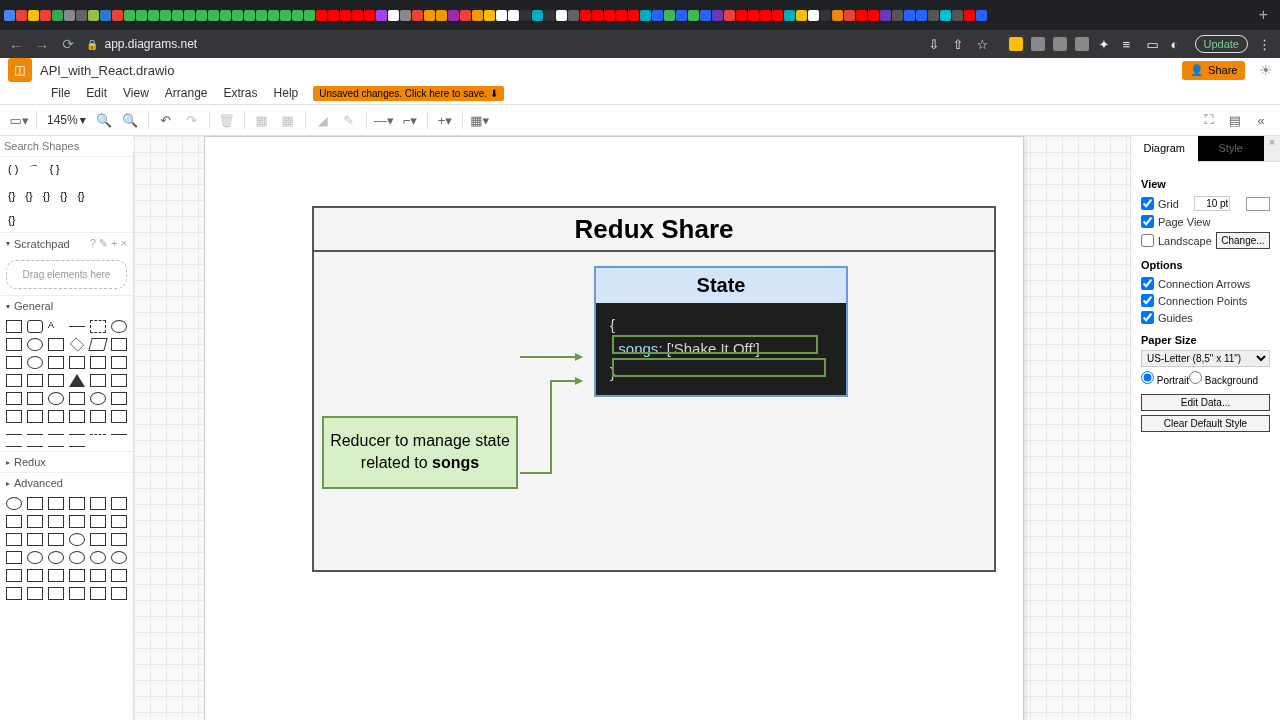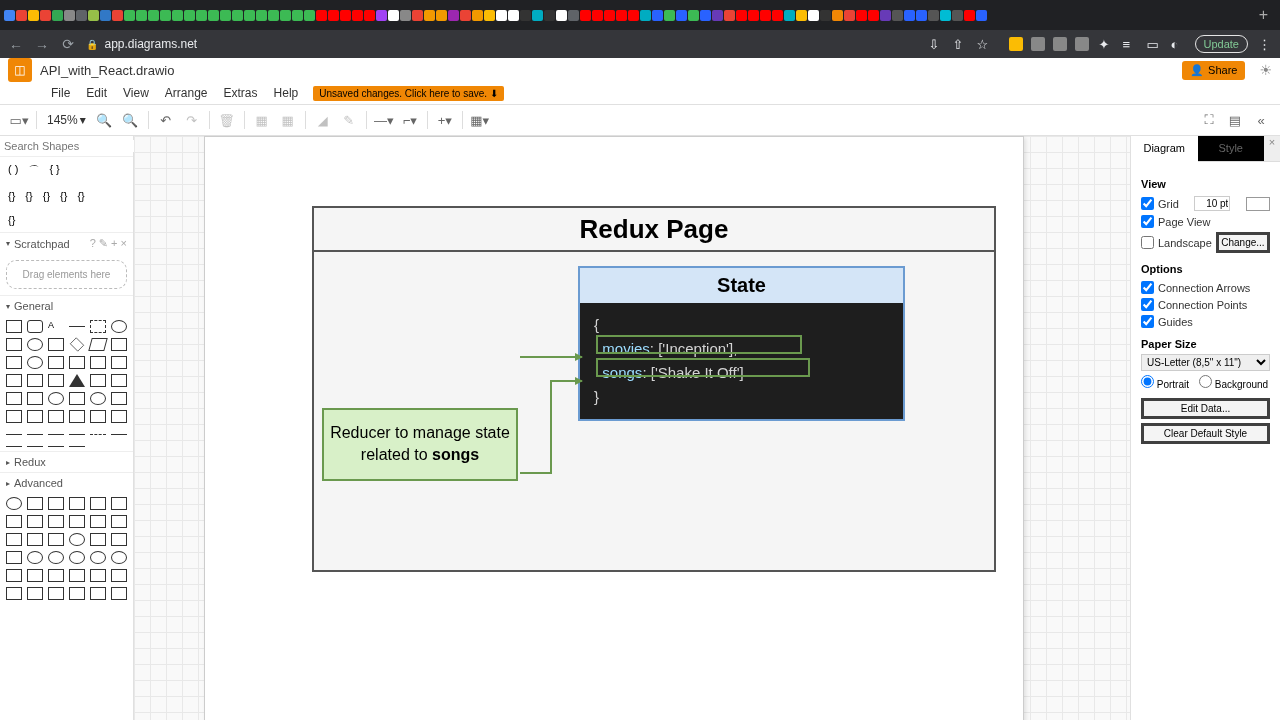--- a/index.html
+++ b/index.html
@@ -51,50 +51,50 @@
 .sg.line{border:none;border-top:1px solid #333;height:1px;margin-top:6px}
 .sg.tri{border:none;width:0;height:0;border-left:8px solid transparent;border-right:8px solid transparent;border-bottom:13px solid #333;background:transparent}
 .panel-scroll{overflow-y:auto;flex:1}
 
 .canvas-wrap{flex:1;background:#f9f9f9;position:relative;overflow:hidden}
 .canvas-bg{position:absolute;inset:0;background-image:linear-gradient(#e8e8e8 1px,transparent 1px),linear-gradient(90deg,#e8e8e8 1px,transparent 1px);background-size:16px 16px}
 .page{position:absolute;left:70px;top:0;width:820px;height:660px;background:#fff;border:1px solid #ccc;box-shadow:2px 2px 4px rgba(0,0,0,0.1)}
 .diagram{position:absolute;left:178px;top:70px}
 .redux-box{width:684px;height:366px;border:2px solid #555;background:#f5f5f5}
 .redux-title{height:44px;border-bottom:2px solid #555;display:flex;align-items:center;justify-content:center;font-size:26px;font-weight:bold}
-.state-box{position:absolute;left:264px;top:58px;width:327px;border:2px solid #6b9bd1}
+.state-box{position:absolute;left:280px;top:58px;width:254px;border:2px solid #6b9bd1}
 .state-head{background:#d4e5f7;text-align:center;font-weight:bold;font-size:20px;padding:6px 0}
 .state-body{background:#1e1e1e;color:#d4d4d4;font-family:'Courier New',monospace;font-size:15px;padding:10px 14px;line-height:1.6;position:relative}
 .code-line{white-space:pre}
 .hl1{position:absolute;left:16px;top:32px;width:206px;height:19px;border:2px solid #6a994e;pointer-events:none}
 .hl2{position:absolute;left:16px;top:55px;width:214px;height:19px;border:2px solid #6a994e;pointer-events:none}
 .kw{color:#9cdcfe}
 .reducer-box{position:absolute;width:196px;border:2px solid #6a994e;background:#d8f0c8;text-align:center;font-size:16px;padding:12px 4px;line-height:1.4}
 .rb1{left:8px;top:106px}
-.rb2{left:8px;top:200px}
+.rb2{left:8px;top:208px}
 .arrow{position:absolute;border-top:2px solid #6a994e}
 .arrow::after{content:"";position:absolute;right:-1px;top:-5px;border-left:8px solid #6a994e;border-top:4px solid transparent;border-bottom:4px solid transparent}
 .ar1{left:206px;top:148px;width:62px}
 .ar2-v{position:absolute;left:206px;top:172px;width:32px;height:94px;border-left:none;border-top:none;border-right:2px solid #6a994e;border-bottom:2px solid #6a994e}
 .ar2-h{left:238px;top:172px;width:30px}
 
 .right-panel{width:150px;border-left:1px solid #e0e0e0;background:#fff;font-size:11px;display:flex;flex-direction:column}
 .rp-tabs{display:flex;border-bottom:1px solid #ddd}
 .rp-tab{flex:1;text-align:center;padding:6px 0;cursor:pointer;color:#666}
 .rp-tab.active{background:#fff;color:#000;border-bottom:2px solid #fff;margin-bottom:-1px}
 .rp-tab.inactive{background:#000000}
 .rp-close{width:16px;text-align:center;cursor:pointer;color:#888;background:#eee}
 .rp-body{padding:8px 10px}
 .rp-h{font-weight:bold;margin:8px 0 4px;font-size:11px}
 .rp-row{display:flex;align-items:center;gap:4px;padding:2px 0;font-size:11px;color:#333}
 .rp-row input[type=checkbox]{margin:0}
 .rp-input{width:36px;font-size:10px;border:1px solid #ccc;padding:1px;text-align:right}
-.rp-btn{width:100%;font-size:10px;padding:2px;margin-top:4px;border:3px solid #404040;background:#f4f4f4;cursor:pointer}
+.rp-btn{width:100%;font-size:10px;padding:2px;margin-top:4px;border:1px solid #404040;background:#f4f4f4;cursor:pointer}
 .rp-select{width:100%;font-size:10px;border:1px solid #ccc;padding:1px}
-.rp-radio-row{display:flex;gap:10px;padding:4px 0;font-size:10px}
+.rp-radio-row{display:flex;padding:4px 0;font-size:10px}
 .color-swatch{width:24px;height:14px;border:1px solid #999;background:#fff;margin-left:auto}
 </style>
 </head>
 <body>
 
 <div class="chrome-top">
   <div class="tab-strip">
     <div class="mini-tab" style="background:#4285f4"></div>
       <div class="mini-tab" style="background:#ea4335"></div>
     <div class="mini-tab" style="background:#fbbc04"></div>
@@ -388,26 +388,25 @@
             <div class="sg"></div>
         </div>
       </div>
     </div>
 
     <div class="canvas-wrap">
       <div class="canvas-bg"></div>
       <div class="page"></div>
       <div class="diagram">
         <div class="redux-box" style="position:relative">
-          <div class="redux-title">Redux Page</div>
+          <div class="redux-title">Redux Share</div>
           <div class="state-box">
             <div class="state-head">State</div>
             <div class="state-body">
               <div class="code-line">{</div>
-              <div class="code-line">  <span class="kw">movies</span><span>: ['Inception'],</span></div>
               <div class="code-line">  <span class="kw">songs</span><span>: ['Shake It Off']</span></div>
               <div class="code-line">}</div>
               <div class="hl1"></div>
               <div class="hl2"></div>
             </div>
           </div>
           <div class="reducer-box rb2">
             <span>Reducer to manage state related to </span><b>songs</b>
           </div>
           <div class="arrow ar1"></div>

